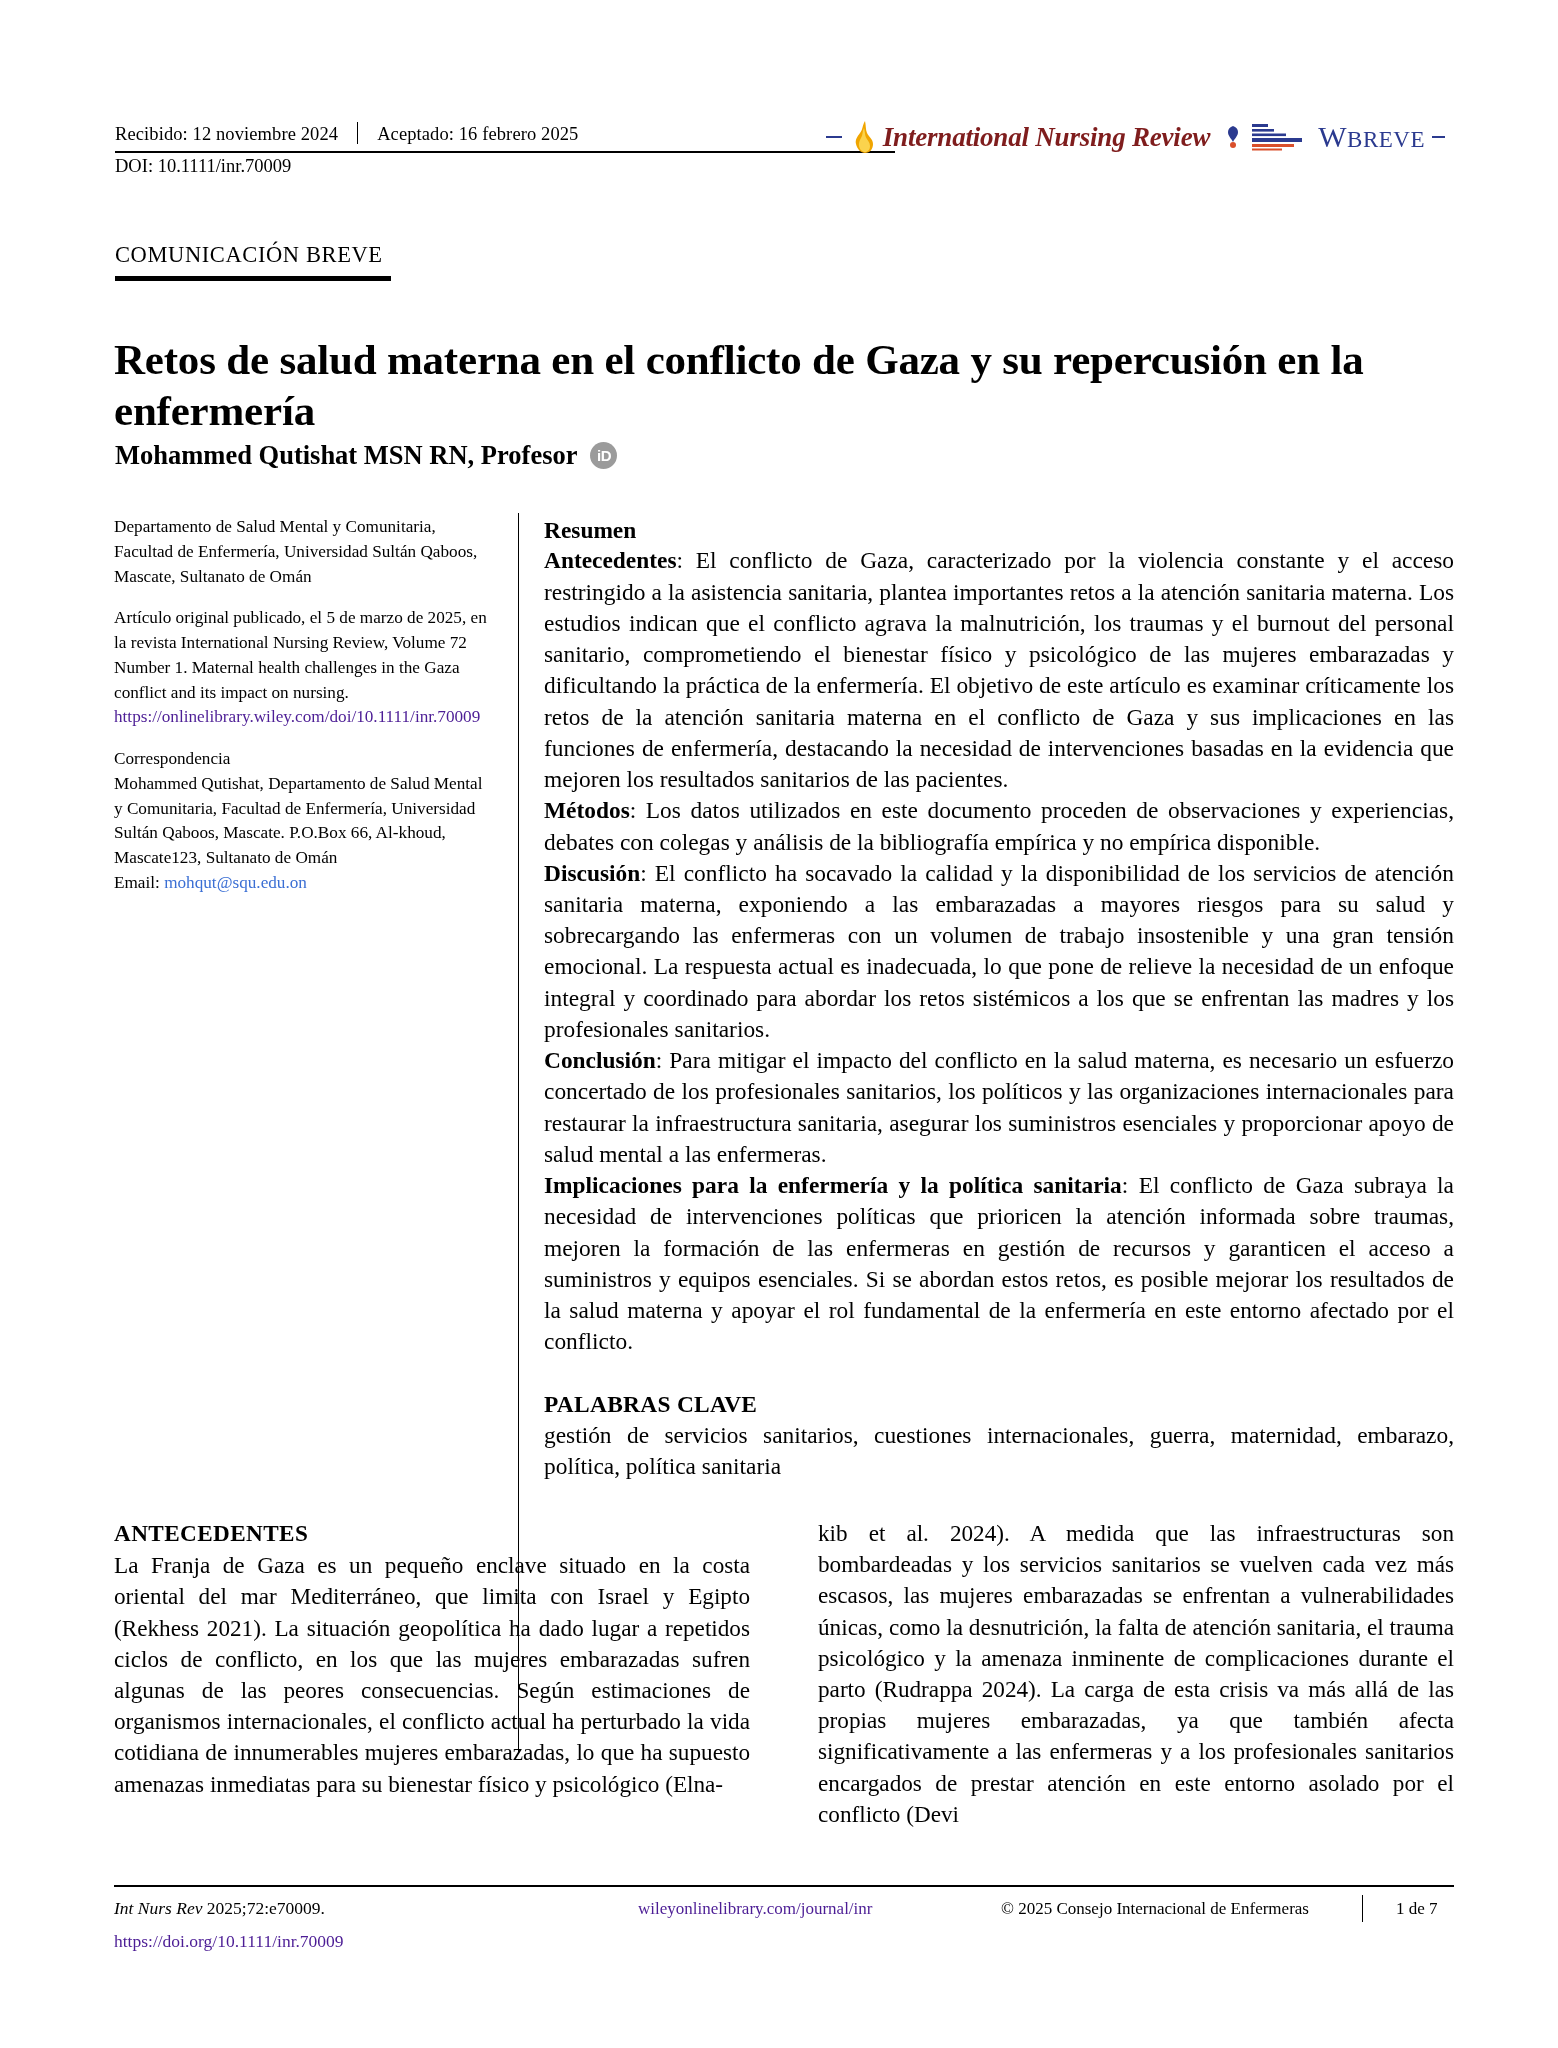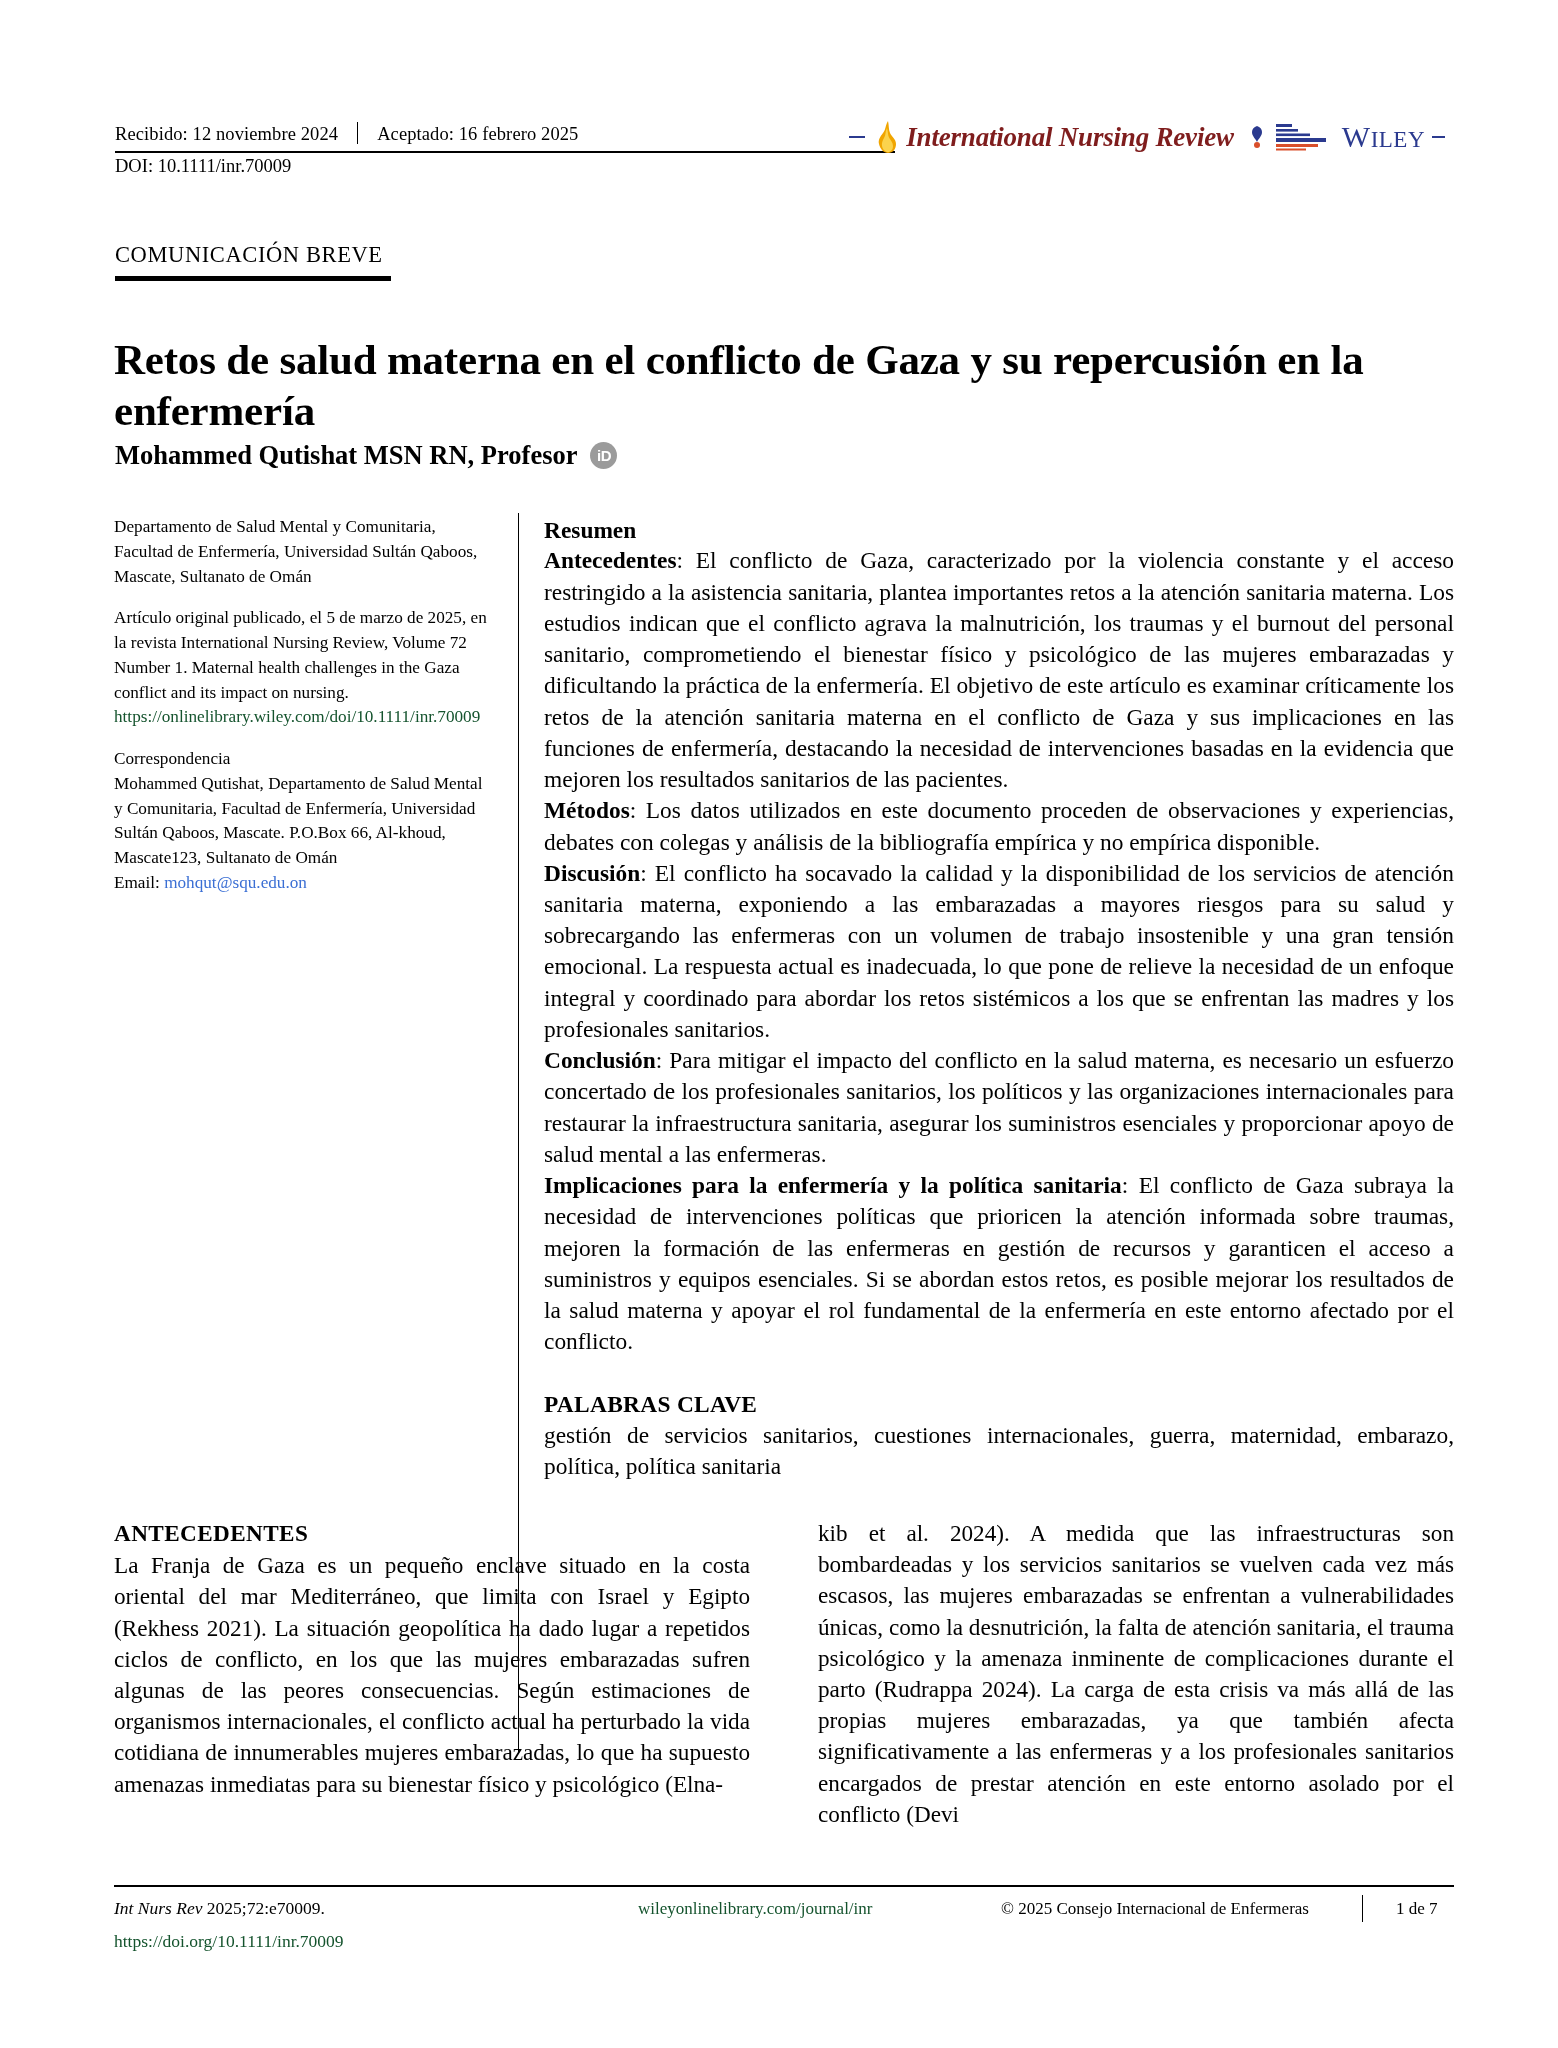--- a/index.html
+++ b/index.html
@@ -191,21 +191,21 @@
   .abs-left {
     position: absolute;
     left: 0;
     top: 0;
     width: 380px;
     font-size: 17.2px;
     line-height: 1.44;
   }
   .abs-left p { margin: 0 0 17px 0; }
   .abs-left .italic { }
-  .link { color: #14532d; }
+  .link { color: #4c1d95; }
   .link-blue { color: #3b6fd4; }
 
   .divider-v {
     position: absolute;
     left: 404px;
     top: -2px;
     width: 1.3px;
     height: 1240px;
     background: #000;
   }
@@ -354,21 +354,21 @@
         <circle cx="11" cy="21" r="3" fill="#d94f2b"></circle>
       </svg>
       <svg class="icn-lines" viewBox="0 0 54 30">
         <rect x="2" y="2" width="16" height="3" fill="#2b3a8f"></rect>
         <rect x="2" y="7" width="22" height="2.6" fill="#2b3a8f"></rect>
         <rect x="2" y="11.5" width="34" height="2.6" fill="#2b3a8f"></rect>
         <rect x="2" y="16" width="50" height="4" fill="#2b3a8f"></rect>
         <rect x="2" y="22" width="42" height="3" fill="#d94f2b"></rect>
         <rect x="2" y="26.5" width="30" height="2" fill="#d94f2b"></rect>
       </svg>
-      <span class="wiley-word"><span>W</span><span class="sc">ILEY</span></span>
+      <span class="wiley-word"><span>W</span><span class="sc">BREVE</span></span>
       <span class="logo-dash-end"></span>
     </div>
   </div>
 
   <div class="art-type">COMUNICACIÓN BREVE</div>
   <div class="art-type-rule"></div>
 
   <h1 class="title">Retos de salud materna en el conflicto de Gaza y su repercusión en la enfermería</h1>
 
   <div class="author-line">

